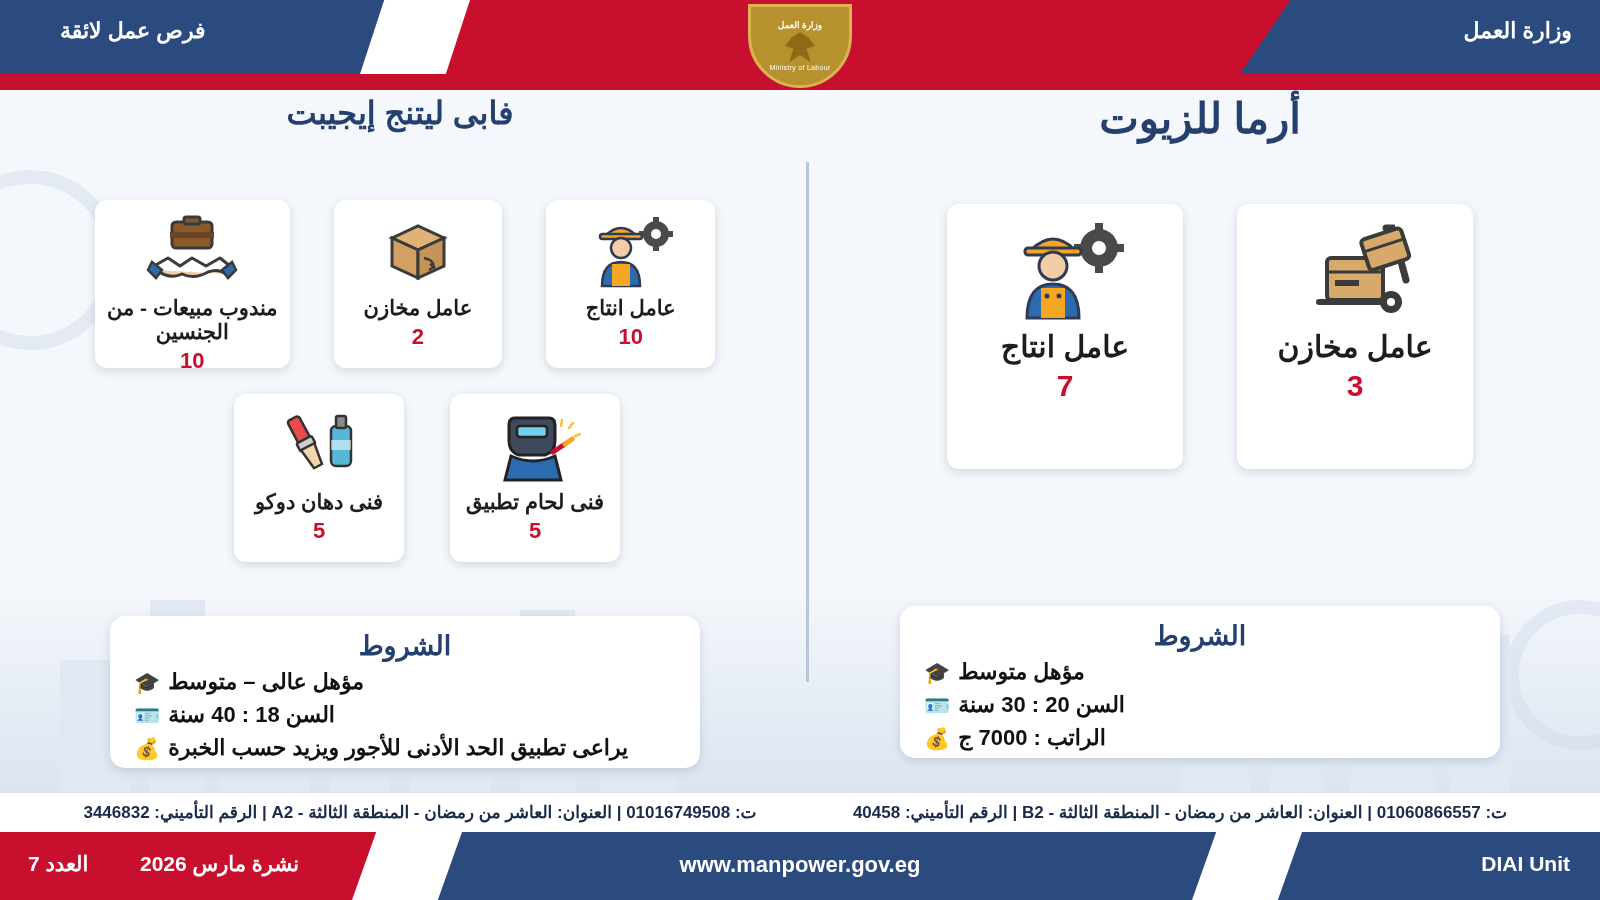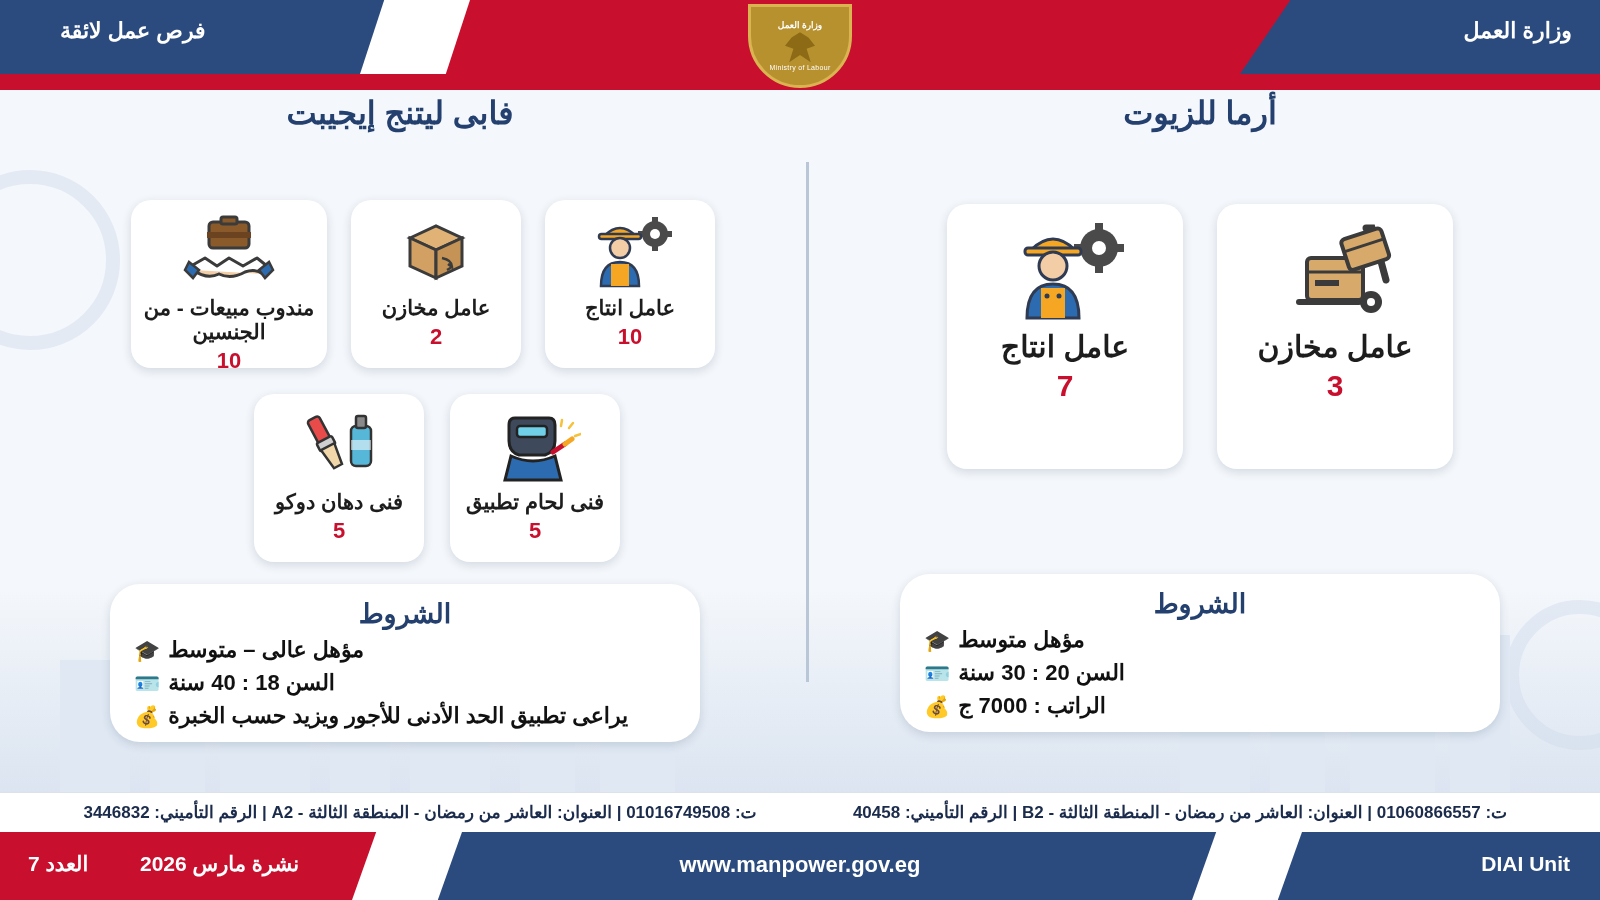--- a/index.html
+++ b/index.html
@@ -87,34 +87,35 @@
     background: #b9c6d8;
   }
 
   .panel { position: absolute; top: 0; height: 718px; }
   .panel-right { right: 0; width: 800px; }   
   .panel-left  { left: 0;  width: 800px; }   
 
   .panel-title {
     position: absolute; top: 20px; width: 100%;
     text-align: center;
-    color: #24406f; font-size: 32px; font-weight: bold;
+    color: #24406f; font-size: 42px; font-weight: bold;
     direction: rtl;
   }
   .panel-left .panel-title { font-size: 32px; }
 
   
   .cards { position: absolute; display: flex; flex-wrap: wrap-reverse; justify-content: center; }
   .card {
     background: #ffffff;
-    border-radius: 20px;
+    border-radius: 12px;
     box-shadow: 0 3px 10px rgba(40,60,95,.16);
     display: flex; flex-direction: column; align-items: center; justify-content: flex-start;
     padding: 14px 10px 10px;
     text-align: center;
+    margin-left: 20px;
   }
   .card .c-label {
     color: #1d1d1d; font-weight: bold; line-height: 1.15; margin-top: 8px;
   }
   .card .c-count { color: #c8102e; font-weight: bold; margin-top: 4px; }
 
   
   .panel-right .card { width: 236px; height: 265px; }
   .panel-right .card .c-label { font-size: 30px; }
   .panel-right .card .c-count { font-size: 30px; }
@@ -122,23 +123,24 @@
   
   .panel-left .card { width: 170px; height: 168px; }
   .panel-left .card .c-label { font-size: 21px; }
   .panel-left .card .c-count { font-size: 22px; }
   .panel-left .card.wide { width: 196px; }
 
   
   .cond {
     position: absolute;
     background: #ffffff;
-    border-radius: 30px;
+    border-radius: 15px;
     box-shadow: 0 3px 10px rgba(40,60,95,.16);
-    padding: 14px 24px 6px;
+    padding: 14px 24px 0;
+    margin-top: 32px;
   }
   .cond-title {
     color: #24406f; font-size: 27px; font-weight: bold; text-align: center; margin-bottom: 6px;
   }
   .cond-row {
     display: flex; align-items: center; justify-content: flex-end;
     gap: 8px; margin: 7px 0;
     font-size: 22px; font-weight: bold; color: #111;
     direction: rtl;
   }

